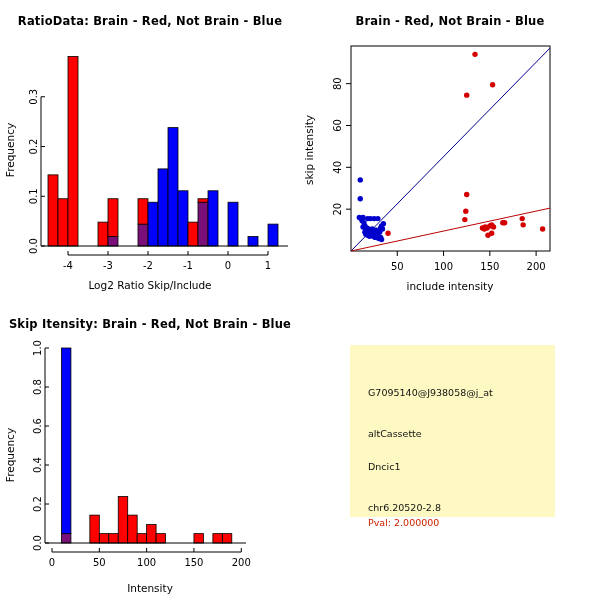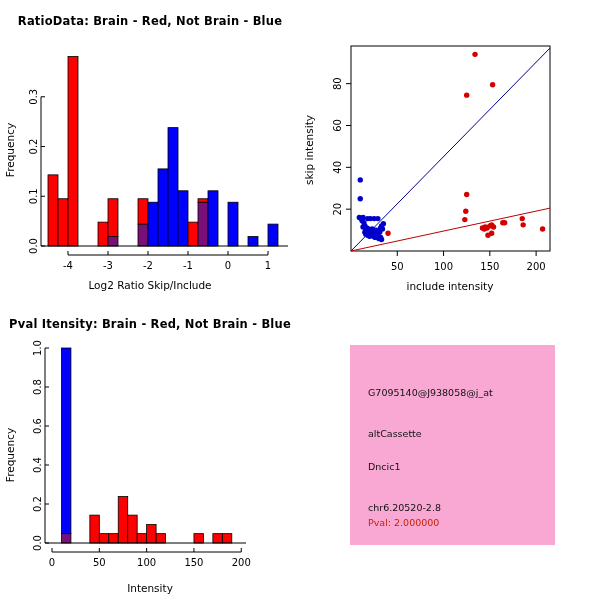--- a/index.html
+++ b/index.html
@@ -66,22 +66,22 @@
   .line-red  { stroke: #BB0000; stroke-width: 1; fill: none; }
 
   .plotbox { stroke: #000; stroke-width: 1; fill: none; }
 
   
   .info-box {
     position: absolute;
     left: 50px;
     top: 45px;
     width: 205px;
-    height: 200px;
-    background: #f9a8d4;
+    height: 172px;
+    background: #fef9c3;
   }
   .info-line {
     position: absolute;
     left: 18px;
     font-family: "DejaVu Sans", sans-serif;
     font-size: 9.5px;
     color: #111111;
     white-space: nowrap;
   }
   .info-line.pval { color: #CC2200; }
@@ -143,20 +143,21 @@
           <line x1="268" y1="255" x2="268" y2="251" class="tick-line"></line>
           <text x="268" y="269" text-anchor="middle" class="tick-label">1</text>
           <line x1="41" y1="246" x2="288" y2="246" class="tick-line"></line>
         </g>
       <text class="axis-title" x="150" y="289" text-anchor="middle">Log2 Ratio Skip/Include</text>
       <text class="axis-title" x="14" y="150" text-anchor="middle" transform="rotate(-90 14 150)">Frequency</text>
     </svg>
   </div>
 
   <div class="panel p2">
+    <div class="panel-title" style="top:14px;">Brain - Red, Not Brain - Blue</div>
     <svg width="300" height="300">
       <rect class="plotbox" x="51" y="46" width="199" height="205"></rect>
       <g id="p2-lines">
           <line x1="51" y1="251" x2="250" y2="48.091836734693885" class="line-blue"></line>
           <line x1="51" y1="251" x2="250" y2="208.1173469387755" class="line-red"></line>
         </g>
       <g id="p2-points">
           <circle cx="88.02325581395348" cy="233.21938775510205" r="2.7" class="pt-red"></circle>
           <circle cx="164.84651162790698" cy="219.62244897959184" r="2.7" class="pt-red"></circle>
           <circle cx="165.77209302325582" cy="211.25510204081633" r="2.7" class="pt-red"></circle>
@@ -246,21 +247,21 @@
           <text x="189.8372093023256" y="270" text-anchor="middle" class="tick-label">150</text>
           <line x1="236.11627906976744" y1="251" x2="236.11627906976744" y2="256" class="tick-line"></line>
           <text x="236.11627906976744" y="270" text-anchor="middle" class="tick-label">200</text>
         </g>
       <text class="axis-title" x="150" y="290" text-anchor="middle">include intensity</text>
       <text class="axis-title" x="13" y="150" text-anchor="middle" transform="rotate(-90 13 150)">skip intensity</text>
     </svg>
   </div>
 
   <div class="panel p3">
-    <div class="panel-title" style="top:17px;">Pval Itensity: Brain - Red, Not Brain - Blue</div>
+    <div class="panel-title" style="top:17px;">Skip Itensity: Brain - Red, Not Brain - Blue</div>
     <svg width="300" height="300">
       <g id="p3-bars">
           <rect x="61.46341463414634" y="233.64" width="9.46341463414634" height="9.360000000000014" class="bar-purple"></rect>
           <rect x="61.46341463414634" y="48" width="9.46341463414634" height="185.64" class="bar-blue"></rect>
           <rect x="89.85365853658536" y="215.115" width="9.463414634146346" height="27.88499999999999" class="bar-red"></rect>
           <rect x="99.3170731707317" y="233.64" width="9.463414634146346" height="9.360000000000014" class="bar-red"></rect>
           <rect x="108.78048780487805" y="233.64" width="9.463414634146346" height="9.360000000000014" class="bar-red"></rect>
           <rect x="118.2439024390244" y="196.59" width="9.463414634146332" height="46.41" class="bar-red"></rect>
           <rect x="127.70731707317073" y="215.115" width="9.46341463414636" height="27.88499999999999" class="bar-red"></rect>
           <rect x="137.1707317073171" y="233.64" width="9.463414634146318" height="9.360000000000014" class="bar-red"></rect>

